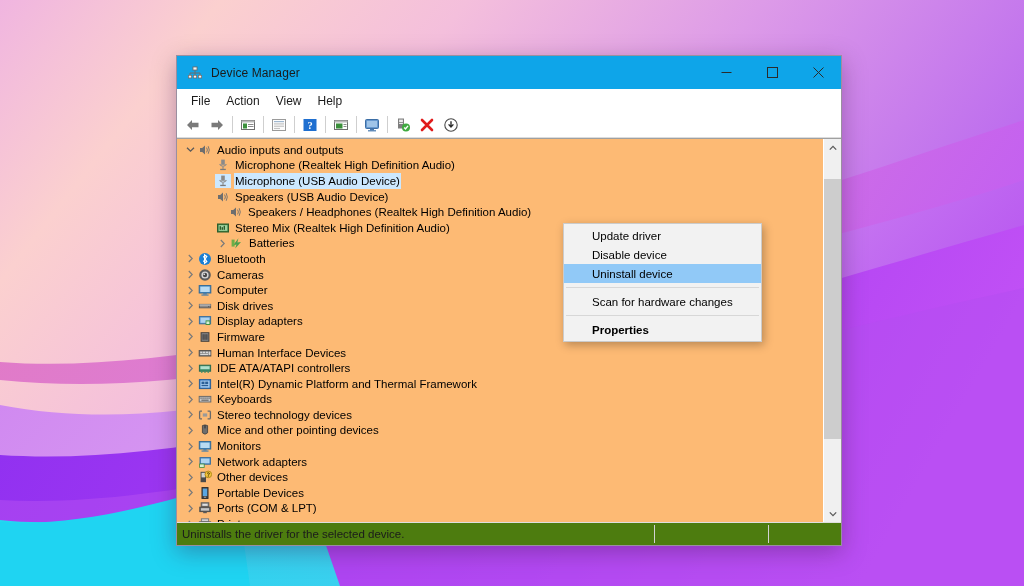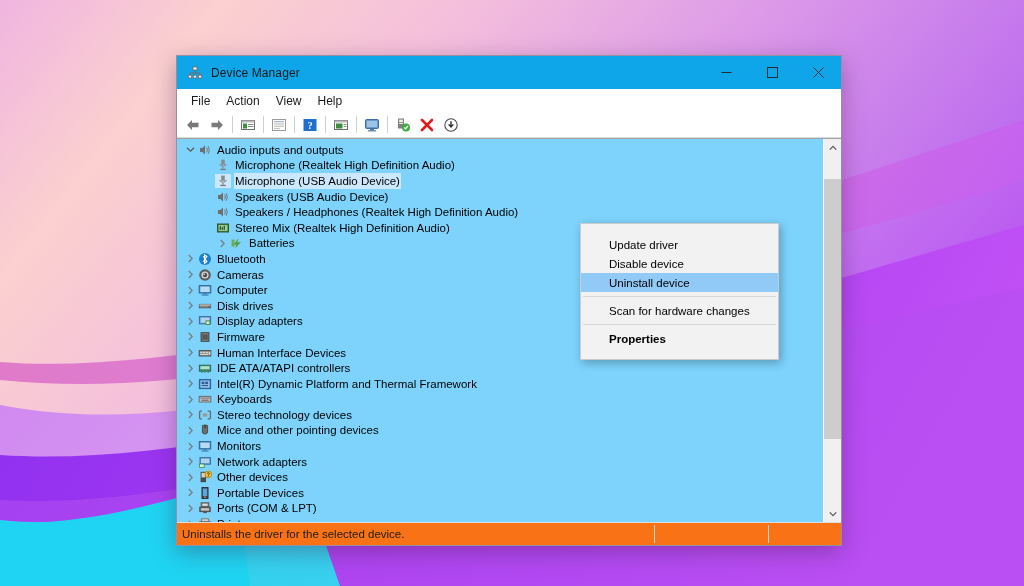--- a/index.html
+++ b/index.html
@@ -49,21 +49,21 @@
   .toolbar{
     height:25px;flex:0 0 25px;background:#ffffff;
     display:flex;align-items:center;padding-left:4px;
     border-bottom:1px solid #dcdcdc;
   }
   .tb-btn{width:24px;height:22px;display:flex;align-items:center;justify-content:center;}
   .tb-sep{width:1px;height:17px;background:#cfcfcf;margin:0 3px;}
 
   
   .content{
-    flex:1 1 auto;position:relative;background:#7dd3fc;
+    flex:1 1 auto;position:relative;background:#fdba74;
     border-top:1px solid #a0a0a0;
     display:flex;overflow:hidden;
   }
   .tree{
     flex:1 1 auto;position:relative;overflow:hidden;padding-top:3px;
     font-size:11.5px;color:#000;
   }
   .node{
     height:15.6px;display:flex;align-items:center;white-space:nowrap;
     padding-left:2px;
@@ -88,34 +88,34 @@
     color:#5a5a5a;font-size:9px;background:#f0f0f0;
   }
   .vscroll .arrow.up{top:0;}
   .vscroll .arrow.down{bottom:0;}
   .vscroll .thumb{
     position:absolute;left:0;width:17px;background:#cdcdcd;
   }
 
   
   .statusbar{
-    height:22px;flex:0 0 22px;background:#f97316;
+    height:22px;flex:0 0 22px;background:#4d7c0f;
     border-top:1px solid #dedede;
     display:flex;align-items:center;position:relative;
     font-size:11.5px;color:#1b1b1b;
   }
   .statusbar .sb-text{padding-left:5px;}
   .sb-div{position:absolute;top:2px;bottom:2px;width:1px;background:#d2d2d2;}
 
   
   #ctxmenu{
-    position:absolute;left:403px;top:167px;width:197px;
+    position:absolute;left:386px;top:167px;width:197px;
     background:#f2f2f2;border:1px solid #cbcbcb;
     box-shadow:2px 3px 9px rgba(0,0,0,.28);
-    padding:11px 0;z-index:50;font-size:11.5px;color:#000;
+    padding:2px 0;z-index:50;font-size:11.5px;color:#000;
   }
   #ctxmenu .cmi{
     height:19px;display:flex;align-items:center;padding-left:28px;white-space:nowrap;
   }
   #ctxmenu .cmi.hl{background:#91c9f7;}
   #ctxmenu .cmi.bold{font-weight:bold;text-align:center;}
   #ctxmenu .cm-sep{height:1px;background:#d7d7d7;margin:4px 2px 4px 2px;}
 </style>
 </head>
 <body>
@@ -329,21 +329,21 @@
           <span class="twisty"></span>
           <span class="nicon">
             <svg width="14" height="14" viewBox="0 0 14 14">
               <path d="M2 5 L4.2 5 L7 2.4 L7 11.6 L4.2 9 L2 9 Z" fill="#6e6e6e"></path>
               <path d="M8.6 4.6 Q10.2 7 8.6 9.4" fill="none" stroke="#6e6e6e" stroke-width="0.9"></path>
               <path d="M10.2 3.2 Q12.4 7 10.2 10.8" fill="none" stroke="#6e6e6e" stroke-width="0.9"></path>
             </svg>
           </span>
           <span class="nlabel">Speakers (USB Audio Device)</span>
         </div>
-        <div class="node" style="padding-left: 24px;">
+        <div class="node" style="padding-left: 24px; margin-left: 13px;">
           <span class="twisty"></span>
           <span class="nicon">
             <svg width="14" height="14" viewBox="0 0 14 14">
               <path d="M2 5 L4.2 5 L7 2.4 L7 11.6 L4.2 9 L2 9 Z" fill="#6e6e6e"></path>
               <path d="M8.6 4.6 Q10.2 7 8.6 9.4" fill="none" stroke="#6e6e6e" stroke-width="0.9"></path>
               <path d="M10.2 3.2 Q12.4 7 10.2 10.8" fill="none" stroke="#6e6e6e" stroke-width="0.9"></path>
             </svg>
           </span>
           <span class="nlabel">Speakers / Headphones (Realtek High Definition Audio)</span>
         </div>

